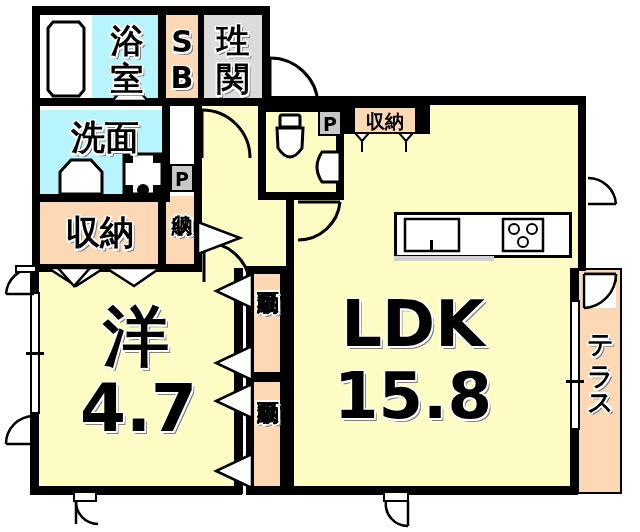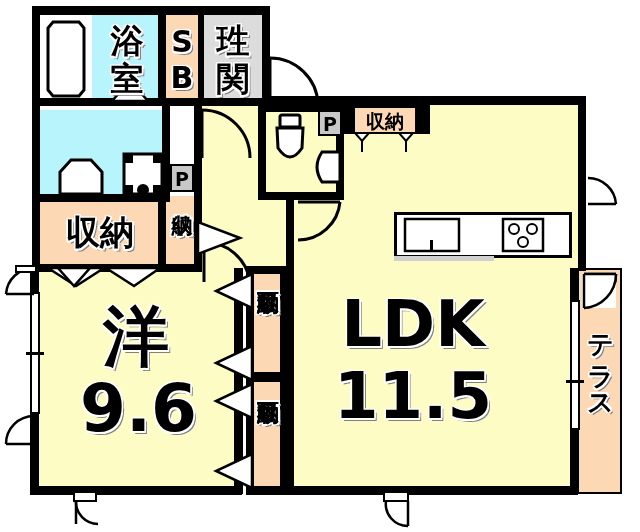--- a/index.html
+++ b/index.html
@@ -341,32 +341,33 @@
 
   <div class="label emboss" style="left:98px; top:22px; width:58px; font-size:33px; line-height:38px;">浴
 室</div>
 
   <div class="label emboss" style="left:166px; top:24px; width:32px; font-size:30px; line-height:36px;">S
 B</div>
 
   <div class="label emboss" style="left:204px; top:22px; width:58px; font-size:33px; line-height:38px;">珄
 関</div>
 
+  <div class="label emboss" style="left:50px; top:118px; width:110px; font-size:34px; line-height:38px;">洗面</div>
 
   <div class="label emboss" style="left:48px; top:212px; width:104px; font-size:34px; line-height:40px;">収納</div>
 
   <div class="label emboss vert" style="left:168px; top:198px; width:24px; font-size:21px;">収納</div>
 
 
   <div class="label" style="left:357px; top:110px; width:56px; font-size:19px; line-height:22px;">収納</div>
 
   <div class="label emboss" style="left:96px; top:302px; width:80px; font-size:66px; line-height:70px;">洋</div>
-  <div class="label emboss" style="left:80px; top:374px; width:112px; font-size:66px; line-height:70px;">9.6</div>
+  <div class="label emboss" style="left:80px; top:374px; width:112px; font-size:66px; line-height:70px;">4.7</div>
 
   <div class="label emboss" style="left:318px; top:290px; width:190px; font-size:64px; line-height:68px;">LDK</div>
-  <div class="label emboss" style="left:318px; top:362px; width:190px; font-size:64px; line-height:68px;">11.5</div>
+  <div class="label emboss" style="left:318px; top:362px; width:190px; font-size:64px; line-height:68px;">15.8</div>
 
   <div class="label emboss vert" style="left:255px; top:274px; width:24px; font-size:22px;">可動収納</div>
   <div class="label emboss vert" style="left:255px; top:384px; width:24px; font-size:22px;">可動収納</div>
 
   <div class="label emboss vert" style="left:586px; top:318px; width:28px; font-size:26px;">テラス</div>
 
 </div>
 
 </body></html>

